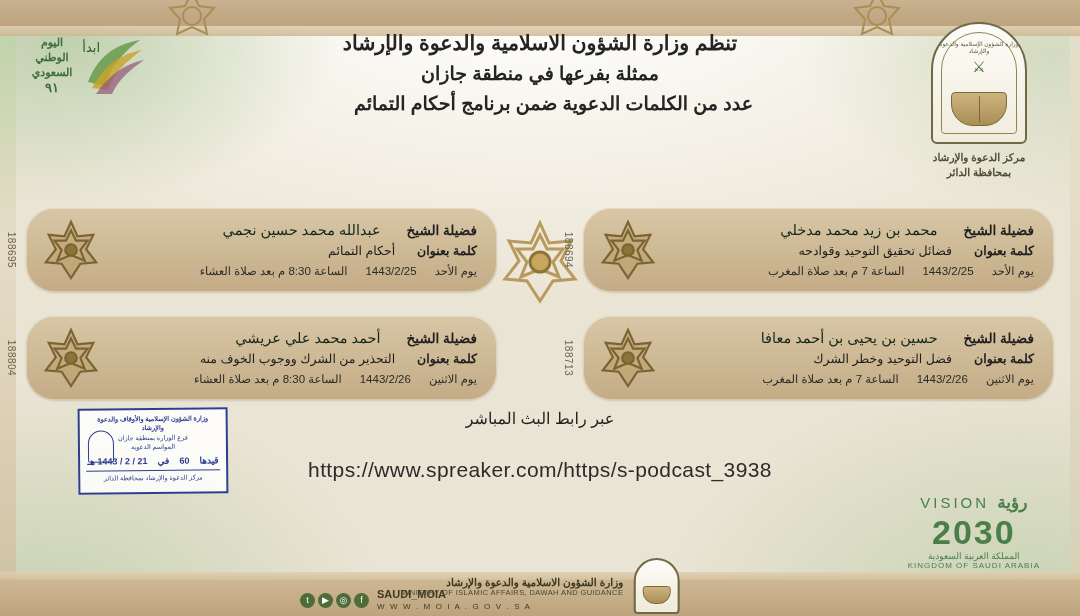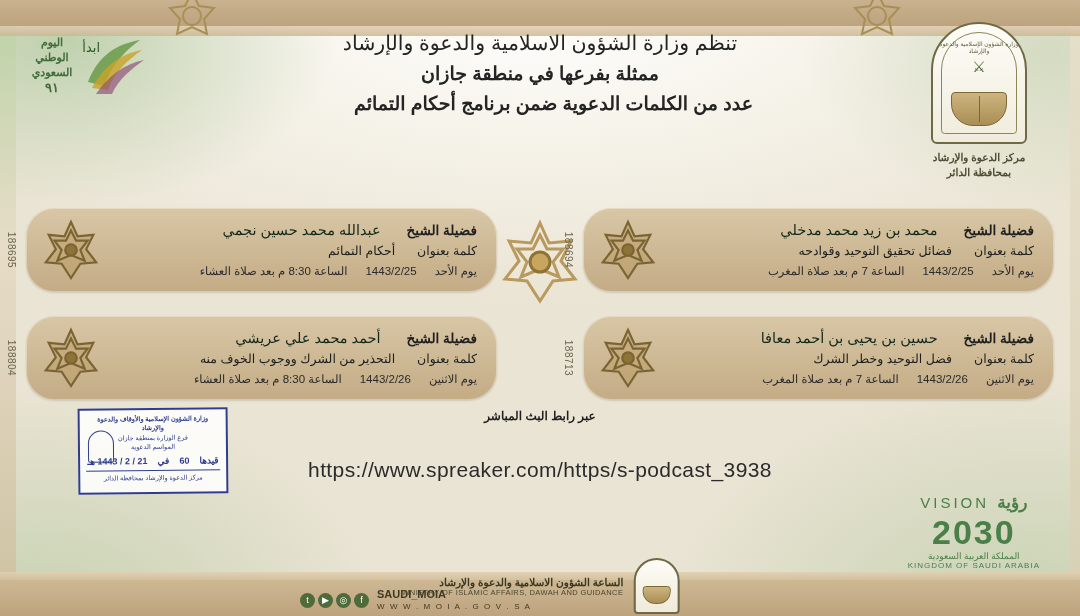--- a/index.html
+++ b/index.html
@@ -117,21 +117,21 @@
   .emblem-caption {
     margin-top: 6px; font-size: 10.5px; color: #4f4d33; line-height: 1.45; font-weight: bold;
   }
 
   
   .headline {
     position: absolute; top: 28px; left: 0; right: 0;
     text-align: center;
     color: #2e2e2e;
   }
-  .headline .l1 { font-size: 20.5px; font-weight: normal; letter-spacing: .3px; line-height: 1.5; color:#242424;text-align:center;}
+  .headline .l1 { font-size: 20.5px; font-weight: bold; letter-spacing: .3px; line-height: 1.5; color:#242424;text-align:center;}
   .headline .l2 { font-size: 19px; font-weight: bold; line-height: 1.6; color:#242424;}
   .headline .l3 { font-size: 19px; font-weight: bold; line-height: 1.6; color:#242424;margin-left:27px;}
 
   
   .cards {
     position: absolute; left: 26px; right: 26px; top: 208px;
     display: grid;
     grid-template-columns: 1fr 1fr;
     grid-auto-rows: 84px;
     gap: 24px 86px;
@@ -145,21 +145,21 @@
     padding: 6px 14px 6px 14px;
   }
   .card-inner {
     flex: 1; display: flex; flex-direction: column; justify-content: center;
     padding-right: 6px;
   }
   .row-top { display: flex; align-items: baseline; justify-content: flex-start; gap: 26px; }
   .sheikh-label { font-size: 13.5px; color: #1f1f1f; font-weight: bold; white-space: nowrap;}
   .sheikh-name { font-size: 14.5px; color: #14281a; font-weight: normal; }
   .row-mid { display: flex; align-items: baseline; gap: 22px; margin-top: 5px;}
-  .talk-label { font-size: 12.5px; color: #1f1f1f; font-weight: normal; white-space: nowrap;}
+  .talk-label { font-size: 12.5px; color: #1f1f1f; font-weight: bold; white-space: nowrap;}
   .talk-title { font-size: 12.5px; color: #1d1d1d; }
   .row-bot { display: flex; align-items: baseline; gap: 18px; margin-top: 6px; }
   .meta { font-size: 11.5px; color: #2a2a2a; }
   .card-badge {
     position: absolute; top: 50%; transform: translateY(-50%);
     font-size: 10px; color: #6b6650; letter-spacing: .5px;
     writing-mode: vertical-rl;
   }
   .card.right .card-badge { left: -20px; }
   .card.left  .card-badge { left: -20px; }
@@ -193,21 +193,21 @@
   .stamp-seal {
     position: absolute; left: 8px; top: 20px; width: 26px; height: 32px;
     border: 1px solid #2f3d8e; border-radius: 13px 13px 2px 2px;
   }
 
   
   .broadcast {
     position: absolute; left: 0; right: 0; top: 406px; text-align: center;
   }
   .bc-line1 { font-size: 14.5px; color: #1f1f1f; font-weight: bold; }
-  .bc-line2 { font-size: 12px; color: #1f1f1f; font-weight: bold; margin-top: 3px;}
+  .bc-line2 { font-size: 16px; color: #1f1f1f; font-weight: normal; margin-top: 3px;}
   .mic {
     display:inline-block; vertical-align: middle; margin-left: 8px;
     width: 16px; height: 26px; position: relative;
   }
   .url {
     position: absolute; left: 0; right: 0; top: 458px; text-align: center;
     direction: ltr;
     font-size: 21px; color: #2b2b2b; letter-spacing: .4px;
   }
 
@@ -498,18 +498,18 @@
     </div>
     <div class="handle">
       <div>SAUDI_MOIA</div>
       <div class="w">W W W . M O I A . G O V . S A</div>
     </div>
   </div>
 
   <div class="bottom-center">
     <div class="min-mark"></div>
     <div class="min-text">
-      <div class="min-ar">الساعة الشؤون الاسلامية والدعوة والإرشاد</div>
+      <div class="min-ar">وزارة الشؤون الاسلامية والدعوة والإرشاد</div>
       <div class="min-en">MINISTRY OF ISLAMIC AFFAIRS, DAWAH AND GUIDANCE</div>
     </div>
   </div>
 
 </div>
 
 </body></html>

